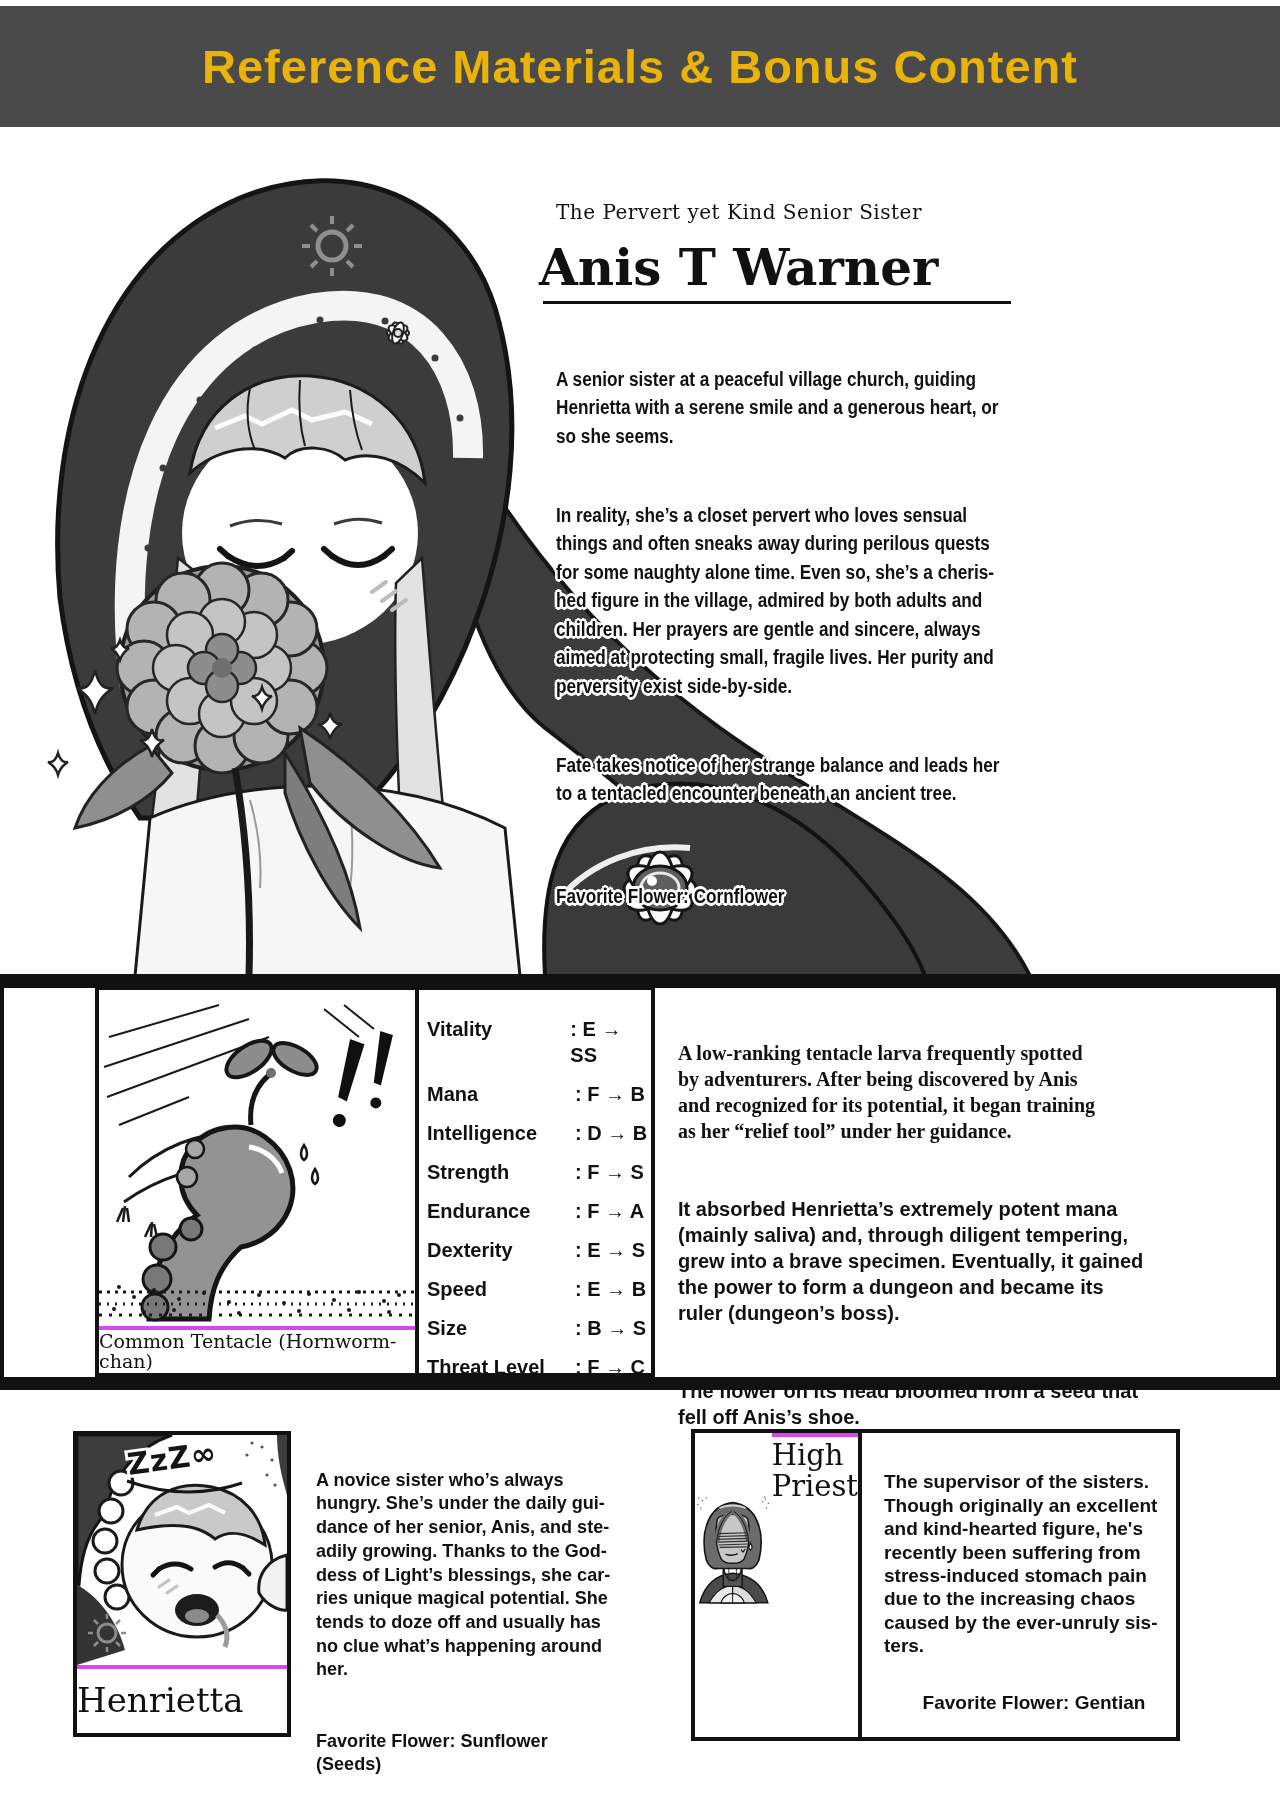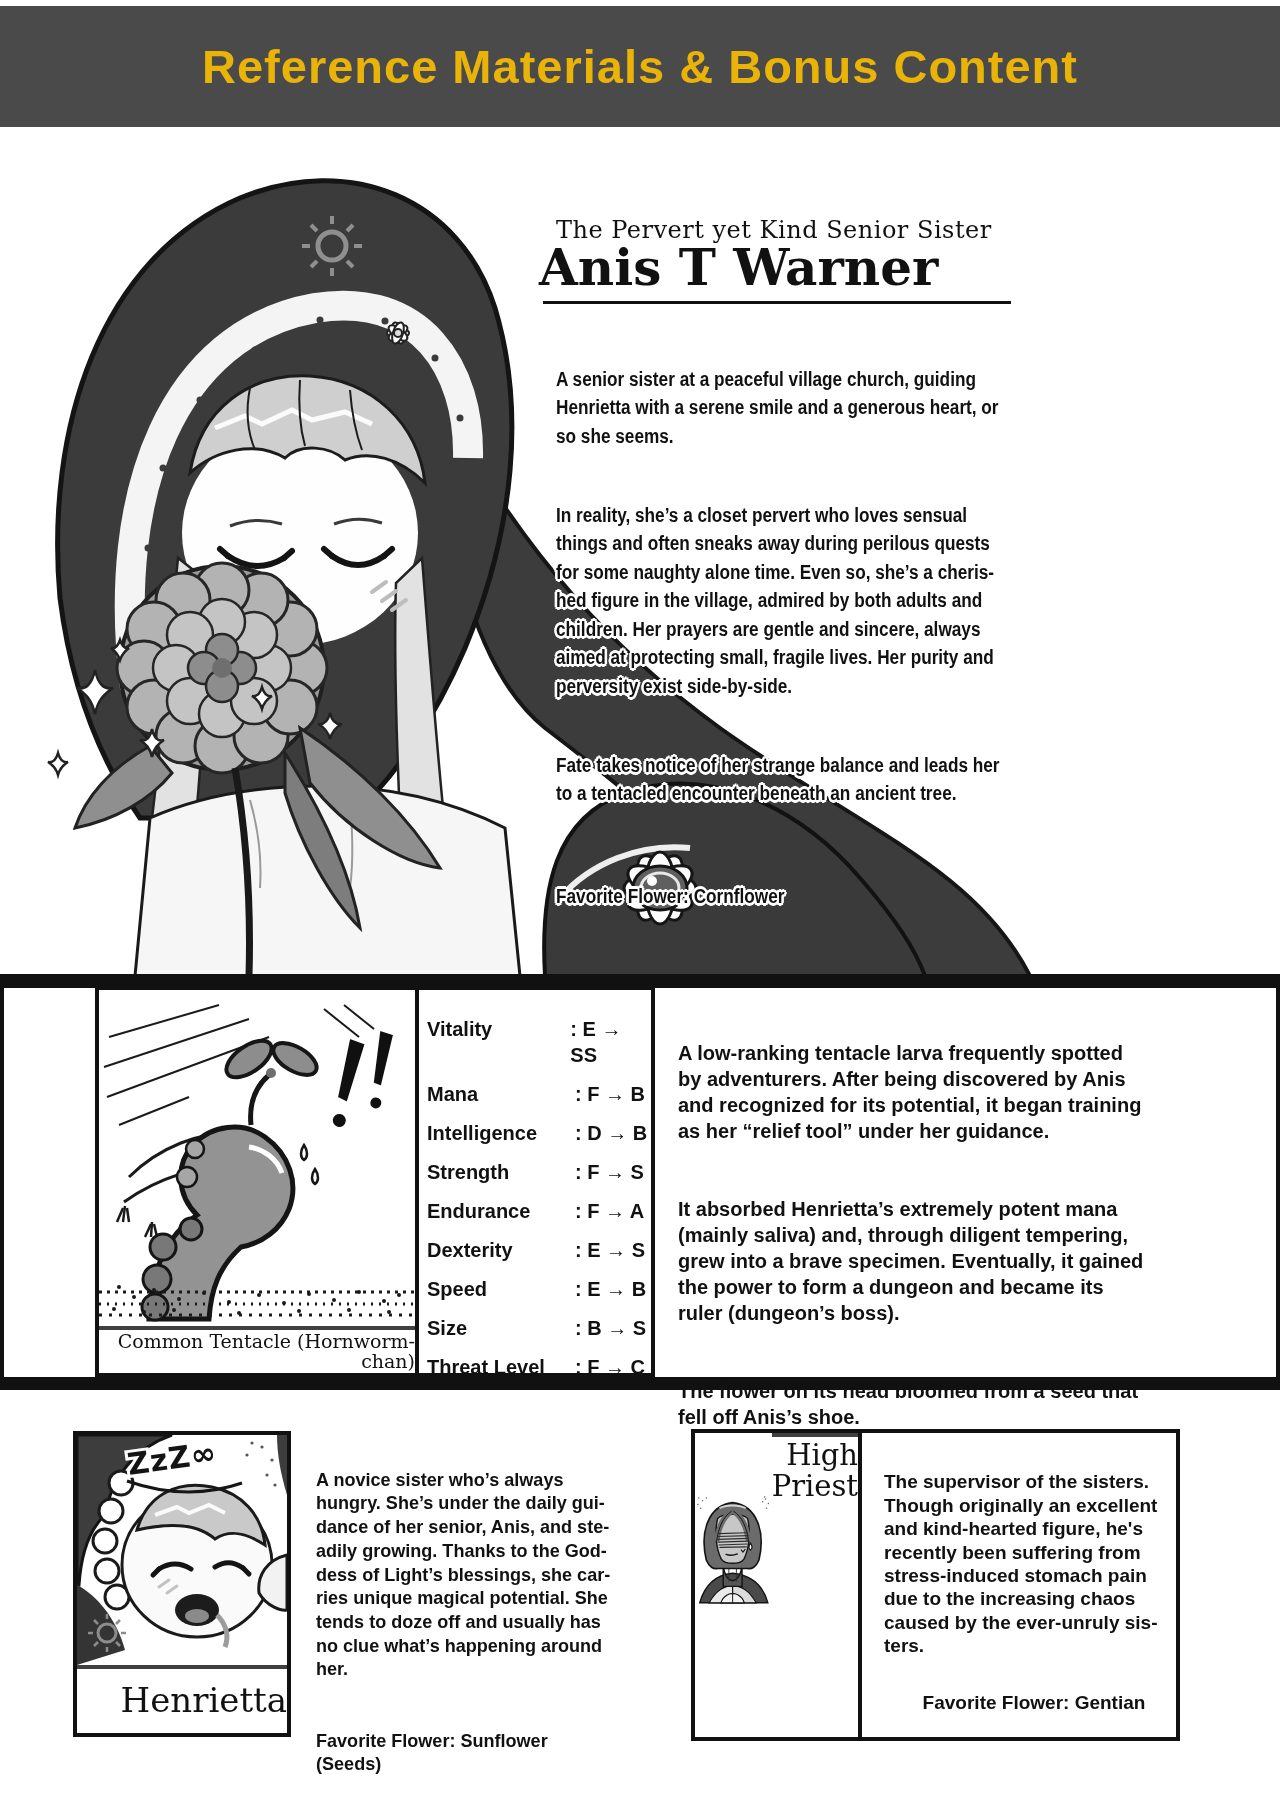--- a/index.html
+++ b/index.html
@@ -8,21 +8,21 @@
   .abs{position:absolute;}
   .serif{font-family:"DejaVu Serif",serif;}
   .btxt{font-weight:bold;color:#111;white-space:pre-line;transform-origin:0 0;}
   .halo{text-shadow:-2px -2px 0 #fff,2px -2px 0 #fff,-2px 2px 0 #fff,2px 2px 0 #fff,
         0 -3px 0 #fff,0 3px 0 #fff,-3px 0 0 #fff,3px 0 0 #fff;}
   .hdr{left:0;top:6px;width:1280px;height:121px;background:#4a4a4a;
        display:flex;align-items:center;justify-content:center;}
   .hdr-title{color:#eab308;font-size:47px;font-weight:bold;letter-spacing:1px;}
   .band{background:#111;}
   .frame{border:4px solid #111;background:#fff;box-sizing:content-box;}
-  .cap{border-top:4px solid #404040;text-align:right;color:#111;}
+  .cap{border-top:4px solid #d946ef;text-align:left;color:#111;}
   .stats-row{display:flex;margin:0 0 13px 8px;font-weight:bold;font-size:20px;line-height:26px;}
   .stats-label{display:inline-block;width:148px;}
   .para{margin:0 0 22px 0;}
   .para:last-child{margin-bottom:0;}
   svg{display:block;}
 </style>
 </head>
 <body>
 
 <div class="page">
@@ -177,21 +177,21 @@
     <g fill="#fff" stroke="#222" stroke-width="2.5">
       <path d="M95,542 C98,556 104,562 113,560 C104,566 98,572 95,586 C92,572 86,566 77,560 C86,562 92,556 95,542 Z"></path>
       <path d="M152,601 C154,610 158,614 164,612 C158,616 154,620 152,629 C150,620 146,616 140,612 C146,614 150,610 152,601 Z"></path>
       <path d="M58,625 C60,632 63,635 68,634 C63,637 60,640 58,647 C56,640 53,637 48,634 C53,635 56,632 58,625 Z"></path>
       <path d="M262,559 C264,566 267,569 272,568 C267,571 264,574 262,581 C260,574 257,571 252,568 C257,569 260,566 262,559 Z"></path>
       <path d="M330,585 C332,593 336,597 342,596 C336,599 332,603 330,611 C328,603 324,599 318,596 C324,597 328,593 330,585 Z"></path>
       <path d="M120,512 C122,518 125,521 129,520 C125,523 122,526 120,532 C118,526 115,523 111,520 C115,521 118,518 120,512 Z"></path>
     </g>
   </svg>
 
-  <div class="abs serif" style="left:556px;top:216px;font-size:24px;letter-spacing:0.5px;">The Pervert yet Kind Senior Sister</div>
+  <div class="abs serif" style="left:556px;top:200px;font-size:20px;letter-spacing:0.5px;">The Pervert yet Kind Senior Sister</div>
   <div class="abs serif" style="left:539px;top:238px;font-size:50px;font-weight:bold;">Anis T Warner</div>
   <div class="abs" style="left:543px;top:301px;width:468px;height:3px;background:#111;"></div>
 
   <div class="abs btxt halo" style="left:556px;top:336px;width:640px;font-size:20px;line-height:28.5px;transform:scaleX(0.86);">
     <div class="para">A senior sister at a peaceful village church, guiding
 Henrietta with a serene smile and a generous heart, or
 so she seems.</div>
     <div class="para">In reality, she’s a closet pervert who loves sensual
 things and often sneaks away during perilous quests
 for some naughty alone time. Even so, she’s a cheris-
@@ -330,21 +330,21 @@
           <span>: B → S</span>
         </div>
       <div class="stats-row">
           <span class="stats-label">Threat Level</span>
           <span>: F → C</span>
         </div>
     </div>
   </div>
 
   <div class="abs btxt" style="left:678px;top:1014px;width:540px;font-size:20px;line-height:26px;">
-    <div style="margin-bottom:26px;">A low-ranking tentacle larva frequently spotted
+    <div style="margin-bottom:26px;font-family:Liberation Serif, serif;">A low-ranking tentacle larva frequently spotted
 by adventurers. After being discovered by Anis
 and recognized for its potential, it began training
 as her “relief tool” under her guidance.</div>
     <div style="margin-bottom:26px;">It absorbed Henrietta’s extremely potent mana
 (mainly saliva) and, through diligent tempering,
 grew into a brave specimen. Eventually, it gained
 the power to form a dungeon and became its
 ruler (dungeon’s boss).</div>
     <div>The flower on its head bloomed from a seed that
 fell off Anis’s shoe.</div>

